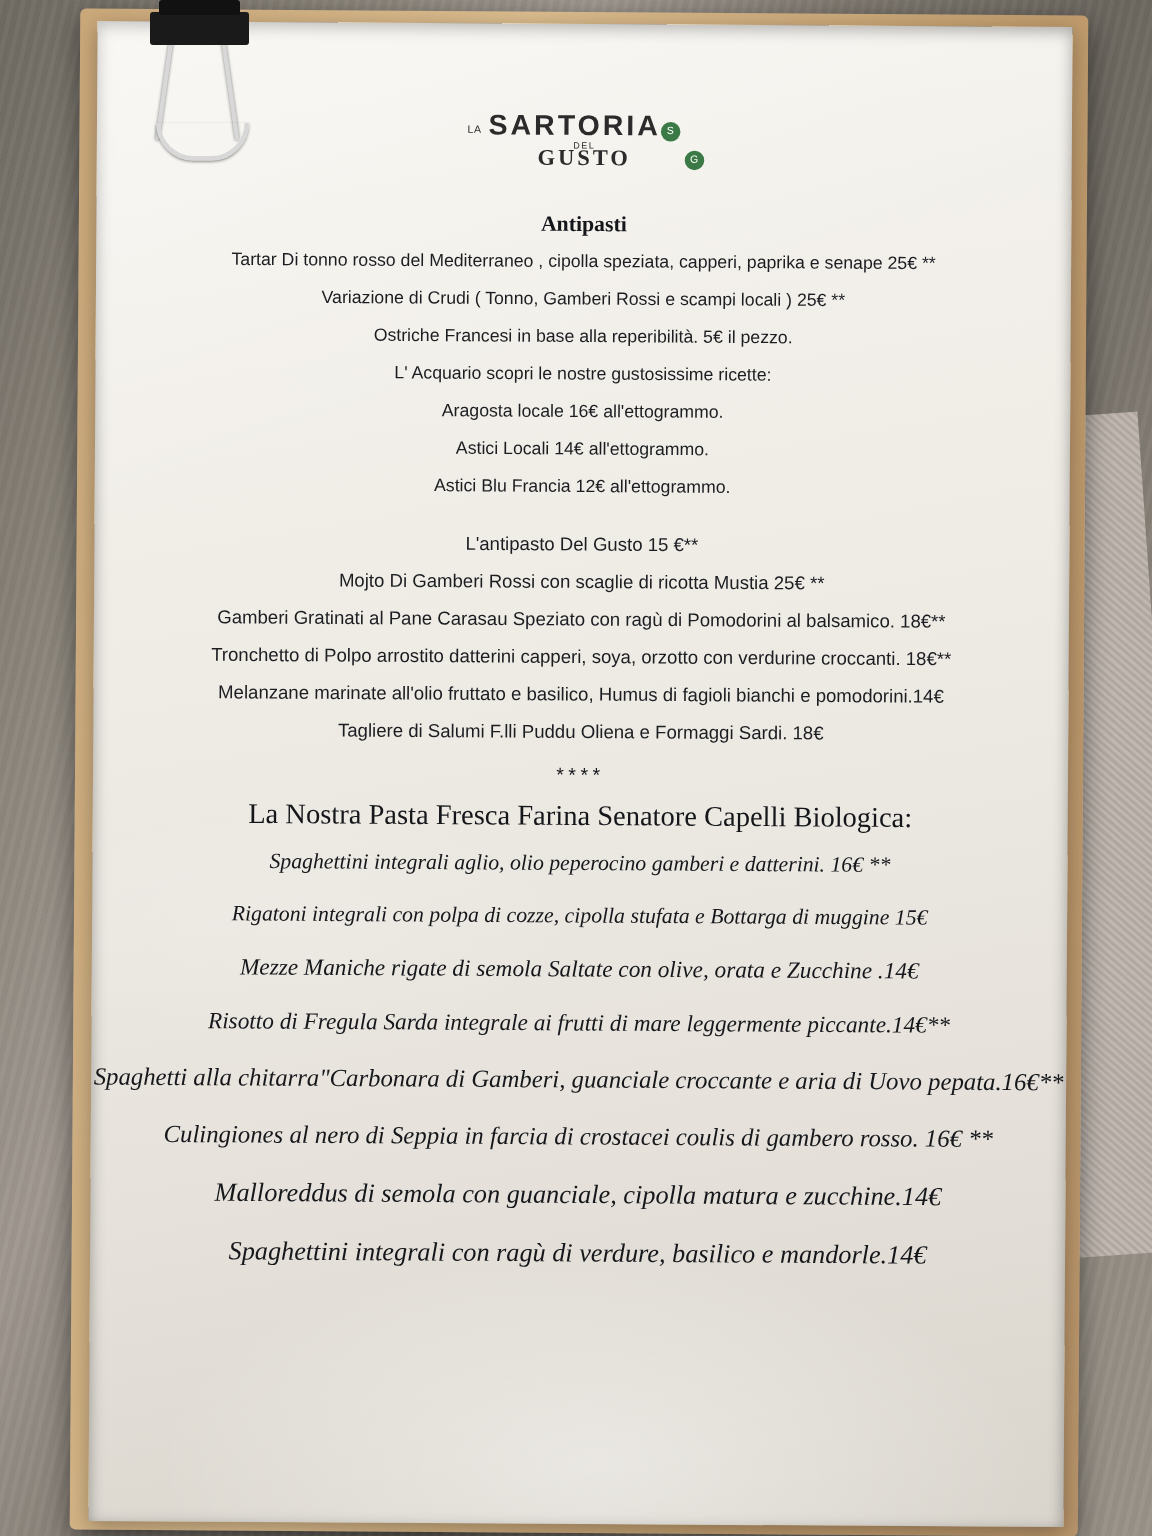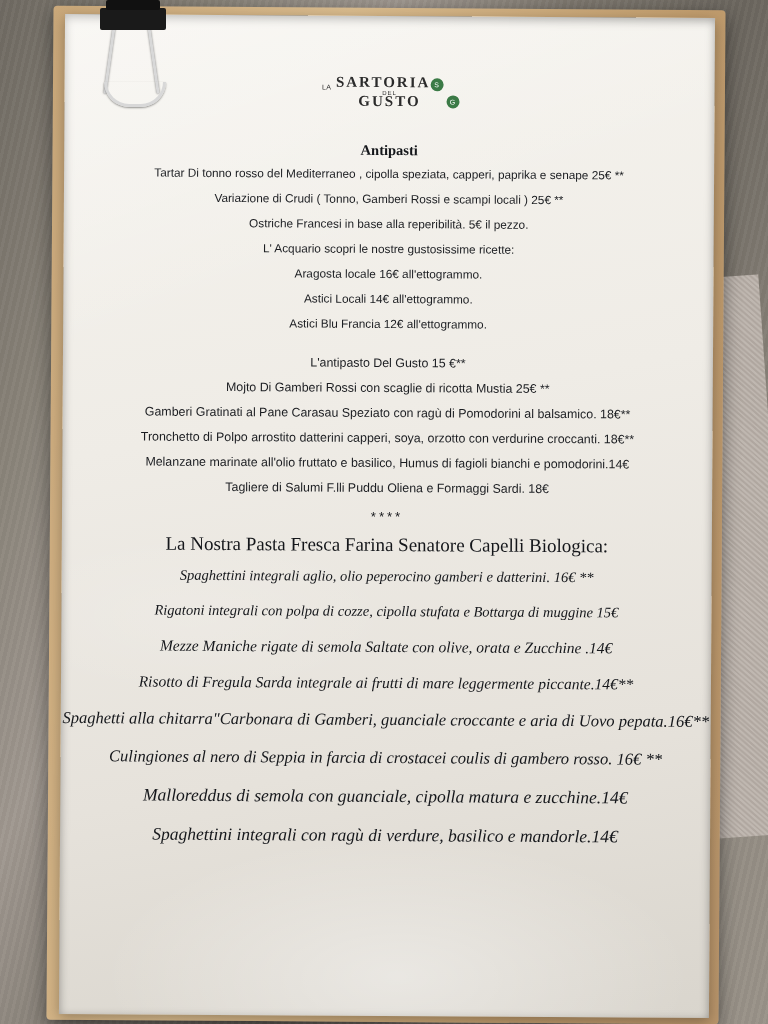--- a/index.html
+++ b/index.html
@@ -69,22 +69,22 @@
   .logo{
     position:absolute;left:0;right:0;top:58px;text-align:center;
     z-index:3;
   }
   .logo .mark{
     display:inline-block;position:relative;
     font-size:9px;color:#2b2b2b;letter-spacing:.5px;
   }
   .logo .w-la{font-size:7px;display:block;position:absolute;left:-14px;top:10px;}
   .logo .w-main{
-    font-size:15px;font-weight:bold;letter-spacing:2px;
-    font-family:Liberation Serif, serif;
+    font-size:19px;font-weight:bold;letter-spacing:2px;
+    font-family:Liberation Sans, sans-serif;
   }
   .logo .w-del{font-size:6px;letter-spacing:1px;display:block;margin-top:-1px;}
   .logo .w-gusto{
     font-size:15px;font-weight:bold;letter-spacing:2px;
     font-family:Liberation Serif, serif;display:block;margin-top:-3px;
   }
   .logo .dot{
     display:inline-block;width:13px;height:13px;border-radius:50%;
     background:#3b7a46;color:#fff;font-size:7px;line-height:13px;
     vertical-align:middle;

